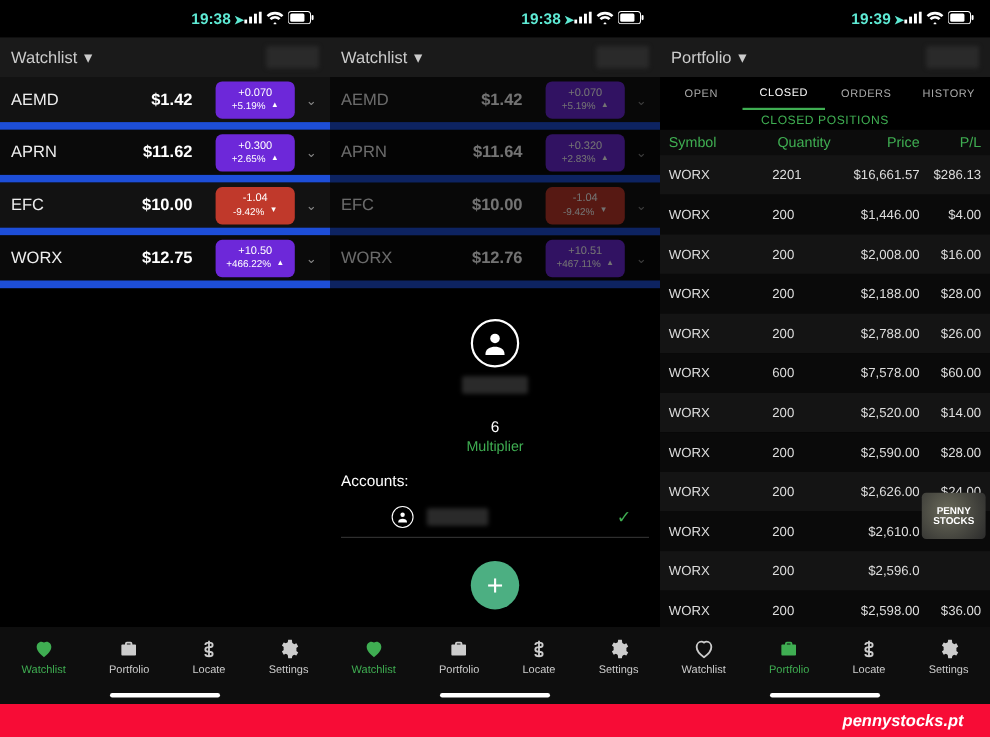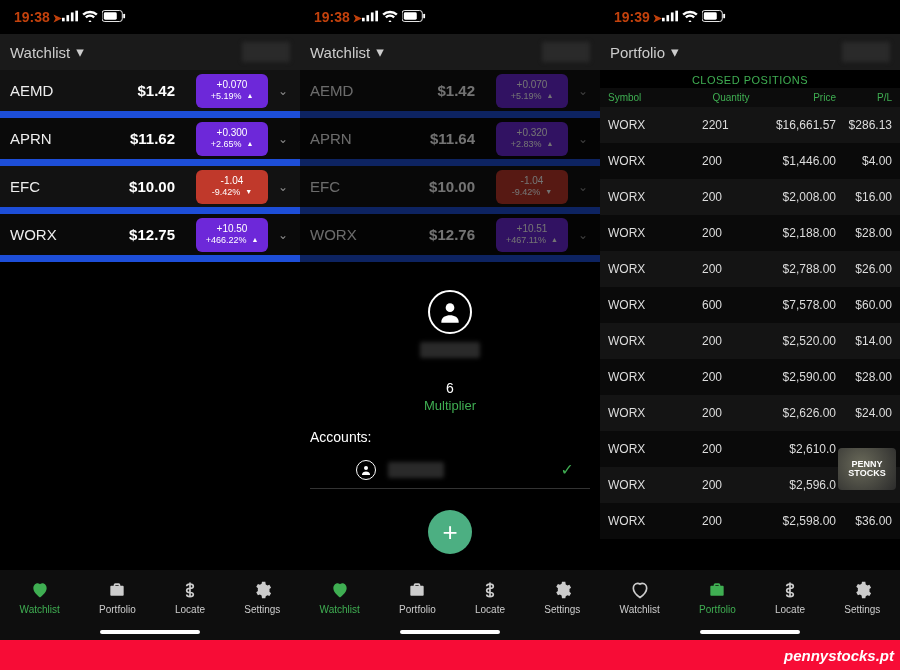--- a/index.html
+++ b/index.html
@@ -1,19 +1,19 @@
 <!DOCTYPE html>
 <html><head>
 <meta charset="utf-8">
 <style>
   * { margin:0; padding:0; box-sizing:border-box; font-family:-apple-system, Helvetica, Arial, sans-serif; }
   body { background:#000; width:900px; height:670px; overflow:hidden; position:relative; }
   .screens { display:flex; width:900px; height:640px; }
   .screen { width:300px; height:640px; background:#000; position:relative; display:flex; flex-direction:column; overflow:hidden; }
-  .status-bar { height:34px; display:flex; align-items:center; justify-content:flex-start; padding:0 14px; color:#c2410c; font-size:14px; font-weight:600; background:#000; }
+  .status-bar { height:34px; display:flex; align-items:center; justify-content:flex-end; padding:0 14px; color:#5eead4; font-size:14px; font-weight:600; background:#000; }
   .sb-right { display:flex; align-items:center; gap:4px; }
   .header { height:36px; background:#1a1a1a; display:flex; align-items:center; justify-content:space-between; padding:0 10px; color:#ccc; font-size:15px; }
   .header .dd { display:flex; align-items:center; gap:6px; cursor:pointer; }
   .header .blur { width:48px; height:20px; background:#2a2a2a; filter:blur(2px); border-radius:2px; }
   .watch-row { height:48px; display:flex; align-items:center; padding:0 8px 0 10px; border-bottom:7px solid #1d4ed8; }
   .watch-row:nth-child(even){ background:#0a0a0a; }
   .watch-row:nth-child(odd){ background:#121212; }
   .w-sym { color:#eee; font-size:15px; width:72px; font-weight:500; }
   .w-price { color:#fff; font-size:15px; font-weight:600; width:72px; text-align:right; }
   .w-spacer { flex:1; }
@@ -40,27 +40,27 @@
   .tabbar { position:absolute; bottom:0; left:0; right:0; height:70px; background:#0e0e0e; display:flex; justify-content:space-around; align-items:flex-start; padding-top:10px; }
   .tab { display:flex; flex-direction:column; align-items:center; color:#ccc; font-size:10px; gap:4px; cursor:pointer; }
   .tab.active { color:#3fae52; }
   .tab svg { width:20px; height:20px; }
   .home-ind { position:absolute; bottom:6px; left:50%; transform:translateX(-50%); width:100px; height:4px; background:#fff; border-radius:3px; }
   
   .ptabs { display:flex; height:30px; color:#aaa; font-size:10px; }
   .ptab { flex:1; display:flex; align-items:center; justify-content:center; cursor:pointer; letter-spacing:.5px; }
   .ptab.active { color:#fff; border-bottom:2px solid #3fae52; }
   .closed-title { color:#3fae52; font-size:11px; text-align:center; padding:4px 0 2px; letter-spacing:.5px; }
-  .phead { display:flex; color:#3fae52; font-size:10px; padding:4px 8px; background:#0c0c0c; }
+  .phead { display:flex; color:#3fae52; font-size:13px; padding:4px 8px; background:#0c0c0c; }
   .phead .c1{ flex:1.3; } .phead .c2{ width:58px; text-align:center;} .phead .c3{ width:76px; text-align:right;} .phead .c4{ width:56px; text-align:right;}
   .prow { display:flex; color:#ddd; font-size:12px; padding:0 8px; height:36px; align-items:center; }
   .prow:nth-child(odd){ background:#141414;} .prow:nth-child(even){ background:#0a0a0a;}
   .prow .c1{ flex:1.3; } .prow .c2{ width:58px; } .prow .c3{ width:76px; text-align:right;} .prow .c4{ width:56px; text-align:right;}
   .badge { position:absolute; right:4px; bottom:150px; width:58px; height:42px; background: radial-gradient(circle at 40% 40%, #6a6a5a, #2b2b2b); border-radius:4px; display:flex; align-items:center; justify-content:center; color:#fff; font-size:9px; font-weight:800; text-align:center; line-height:1; }
-  .footer { position:absolute; bottom:0; left:0; width:900px; height:30px; background:#f70c36; display:flex; align-items:center; justify-content:flex-end; padding-right:6px; color:#fff; font-size:15px; font-style:italic; font-weight:600; }
+  .footer { position:absolute; bottom:0; left:0; width:900px; height:30px; background:#f70c36; display:flex; align-items:center; justify-content:flex-end; padding-right:24px; color:#fff; font-size:15px; font-style:italic; font-weight:600; }
   .tri-up::after{content:"▲"; font-size:7px; margin-left:2px;}
   .tri-down::after{content:"▼"; font-size:7px; margin-left:2px;}
   .loc{font-size:11px; margin-left:3px;}
 </style>
 </head>
 <body>
 
 <div class="screens" id="screens">
     <div class="screen">
     <div class="status-bar">
@@ -312,20 +312,26 @@
             </svg></span>
     </span>
   </div>
     <div class="header">
       <span class="dd">
           <span>Portfolio</span>
           <span>▾</span>
         </span>
       <span class="blur"></span>
     </div>
+    <div class="ptabs">
+        <div class="ptab ">OPEN</div>
+        <div class="ptab active">CLOSED</div>
+        <div class="ptab ">ORDERS</div>
+        <div class="ptab ">HISTORY</div>
+      </div>
       <div class="closed-title">CLOSED POSITIONS</div>
       <div class="phead">
         <span class="c1">Symbol</span>
         <span class="c2">Quantity</span>
         <span class="c3">Price</span>
         <span class="c4">P/L</span>
       </div>
       <div>
         <div class="prow">
           <span class="c1">WORX</span>

